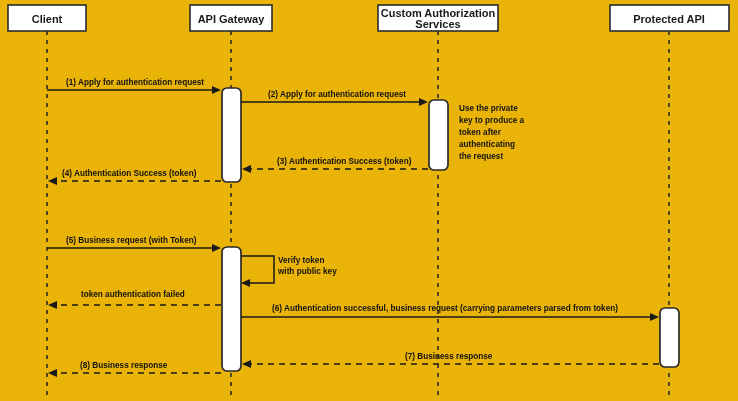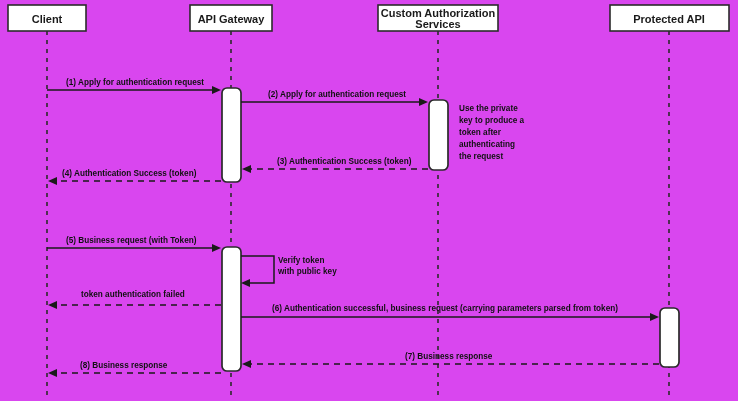--- a/index.html
+++ b/index.html
@@ -12,21 +12,21 @@
     width: 738px;
     height: 401px;
     font-family: "Liberation Sans", "DejaVu Sans", sans-serif;
     color: #000000;
     overflow: hidden;
   }
   #diagram-root {
     position: relative;
     width: 738px;
     height: 401px;
-    background: #d946ef;
+    background: #eab308;
   }
   svg#sequence-svg {
     position: absolute;
     left: 0;
     top: 0;
     width: 738px;
     height: 401px;
     display: block;
   }
   .lifeline-title {

